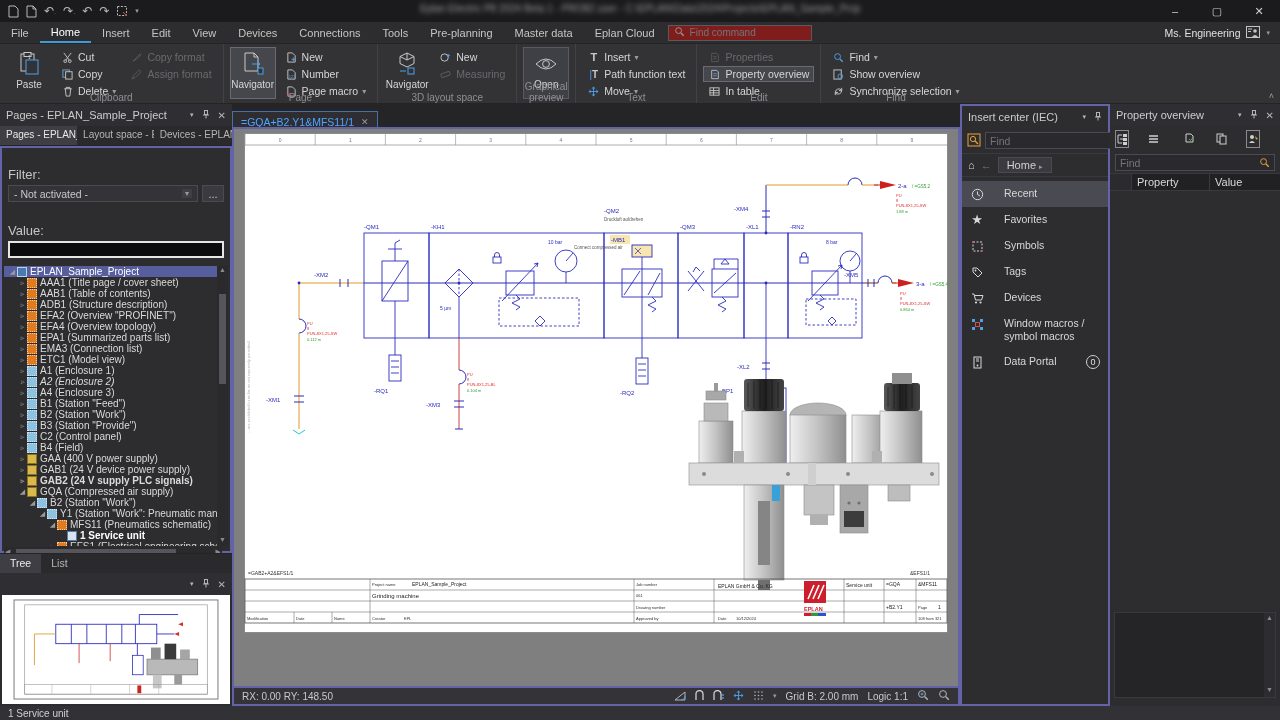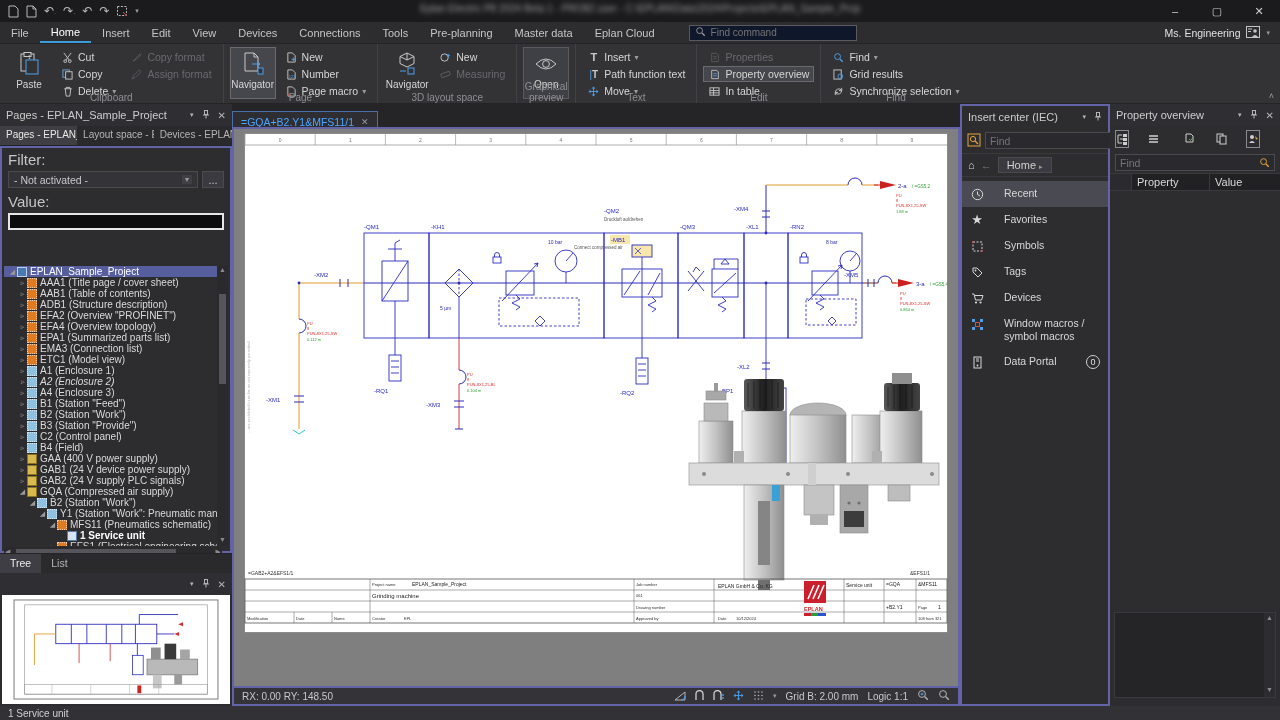--- a/index.html
+++ b/index.html
@@ -9,21 +9,21 @@
   #titlebar{position:absolute;left:0;top:0;width:1280px;height:22px;background:#1b1b1e;display:flex;align-items:center}
   .qat{display:flex;align-items:center;gap:7px;padding-left:8px;color:#b9b9b9;font-size:12px}
   .qat svg{display:block}
   #wintitle{position:absolute;left:420px;top:3px;width:440px;color:#9a9a9a;font-size:10px;filter:blur(2.4px);white-space:nowrap;overflow:hidden}
   .wctrls{margin-left:auto;display:flex}
   .wctrl{width:42px;height:22px;display:flex;align-items:center;justify-content:center;color:#cfcfcf;font-size:11px}
   
   #tabrow{position:absolute;left:0;top:22px;width:1280px;height:22px;background:#2d2d30;display:flex;align-items:center;border-bottom:1px solid #242427}
   .rtab{padding:3px 11px;color:#c5c5c5;font-size:11px;cursor:default}
   .rtab.active{color:#fff;border-bottom:2px solid #3d9bd9}
-  #findcmd{display:flex;align-items:center;gap:5px;width:168px;height:16px;background:#0f172a;border:1px solid #59595e;margin-left:23px;padding:0 5px;color:#9a9a9a}
+  #findcmd{display:flex;align-items:center;gap:5px;width:144px;height:16px;background:#7f1d1d;border:1px solid #59595e;margin-left:2px;padding:0 5px;color:#9a9a9a}
   #findcmd input{background:transparent;border:0;outline:0;color:#bdbdbd;width:125px;font-size:10px;font-family:inherit}
   #userarea{margin-left:auto;display:flex;align-items:center;gap:6px;padding-right:10px;color:#e0e0e0}
   
   #ribbon{position:absolute;left:0;top:44px;width:1280px;height:60px;background:#333336;display:flex;border-bottom:1px solid #242427}
   .rgroup{position:relative;display:flex;align-items:flex-start;padding:3px 6px 12px 6px;border-right:1px solid #424246}
   .rgroup .gtitle{position:absolute;left:0;right:0;bottom:0;text-align:center;color:#8f8f93;font-size:10px}
   .bigbtn{width:46px;height:52px;display:flex;flex-direction:column;align-items:center;justify-content:flex-start;gap:3px;padding-top:4px;color:#d6d6d6;font-size:10px;border:1px solid transparent}
   .bigbtn.sel{background:#46464d;border-color:#6a6a72}
   .bigbtn.hl{background:#3f3f46;border-color:#5a5a62}
   .smcol{display:flex;flex-direction:column;justify-content:flex-start;gap:1px;margin-left:4px;padding-top:2px}
@@ -39,21 +39,21 @@
   .phead .sp{margin-left:auto;display:flex;gap:8px;color:#b5b5b5;font-size:10px;align-items:center}
   .frame{border:2px solid #6264a7}
   input.dark{background:#2a2a2e;border:1px solid #4a4a50;color:#c5c5c5;font-family:inherit;font-size:10.5px;outline:0}
   .mag{color:#e8a33d}
   
   #leftcol{position:absolute;left:0;top:104px;width:232px;height:602px;background:#2d2d30}
   #ptabs{display:flex;height:20px;background:#2a2a2d;border-bottom:1px solid #242427}
   .ptab{padding:3px 6px;font-size:10px;color:#b5b5b5;white-space:nowrap;overflow:hidden;max-width:82px}
   .ptab.active{background:#3e3e44;color:#e8e8e8}
   #treewrap{position:absolute;left:0;top:42px;width:232px;height:407px;background:#2d2d30}
-  .flabel{padding:3px 6px 1px;color:#c5c5c5;font-size:15px}
+  .flabel{padding:19px 6px 1px;color:#c5c5c5;font-size:13px}
   .fcombo{display:flex;margin:2px 6px;gap:4px}
   .combo{flex:1;height:17px;background:#333338;border:1px solid #4a4a50;display:flex;align-items:center;padding:0 5px;color:#c9c9c9;font-size:10.5px}
   .combo .car{margin-left:auto;color:#9a9a9a;font-size:8px;background:#3f3f45;padding:0 3px}
   .dots{width:22px;height:17px;background:#3a3a40;border:1px solid #4a4a50;display:flex;align-items:center;justify-content:center;color:#c9c9c9}
   #valuebox{margin:2px 6px;height:17px;background:#0c0c0e;border:2px solid #e6e6e6}
   #ptree{position:absolute;left:2px;top:118px;width:218px;height:280px;overflow:hidden;background:#2d2d30}
   .trow{display:flex;align-items:center;height:11px;white-space:nowrap;color:#dadada;font-size:10px}
   .trow.sel{background:#575e9e;color:#fff}
   .trow .arrow{width:9px;color:#9a9a9a;font-size:7px;text-align:center;flex:none}
   .trow.bold{font-weight:bold;color:#fff}
@@ -398,21 +398,21 @@
           <span>Find</span>
           <span class="car">▾</span>
         </div>
       <div class="rbtn">
           <span class="ric">
             <svg width="11" height="11" viewBox="0 0 12 12">
               <rect x="1" y="1" width="8" height="10" fill="none" stroke="#c9c9c9"></rect>
               <circle cx="8" cy="8" r="2.6" fill="none" stroke="#4ea0e8"></circle>
             </svg>
           </span>
-          <span>Grid results</span>
+          <span>Show overview</span>
         </div>
       <div class="rbtn">
           <span class="ric">
             <svg width="11" height="11" viewBox="0 0 12 12">
               <path d="M2.5,7 a4,4 0 0 1 7,-2.5 M9.5,5 a4,4 0 0 1 -7,2.5" fill="none" stroke="#c9c9c9"></path>
               <path d="M9.5,2 v3 h-3" fill="none" stroke="#c9c9c9"></path>
               <path d="M2.5,10 v-3 h3" fill="none" stroke="#c9c9c9"></path>
             </svg>
           </span>
           <span>Synchronize selection</span>
@@ -541,21 +541,21 @@
         <div class="trow" style="padding-left: 14px;">
           <span class="arrow">▹</span>
           <span class="tico ico-folder"></span>
           <span>GAA (400 V power supply)</span>
         </div>
         <div class="trow" style="padding-left: 14px;">
           <span class="arrow">▹</span>
           <span class="tico ico-folder"></span>
           <span>GAB1 (24 V device power supply)</span>
         </div>
-        <div class="trow" style="padding-left: 14px;">
+        <div class="trow" style="padding-left: 14px; font-weight: bold;">
           <span class="arrow">▹</span>
           <span class="tico ico-folder"></span>
           <span>GAB2 (24 V supply PLC signals)</span>
         </div>
         <div class="trow" style="padding-left: 14px;">
           <span class="arrow">◢</span>
           <span class="tico ico-folder"></span>
           <span>GQA (Compressed air supply)</span>
         </div>
         <div class="trow" style="padding-left: 24px;">

